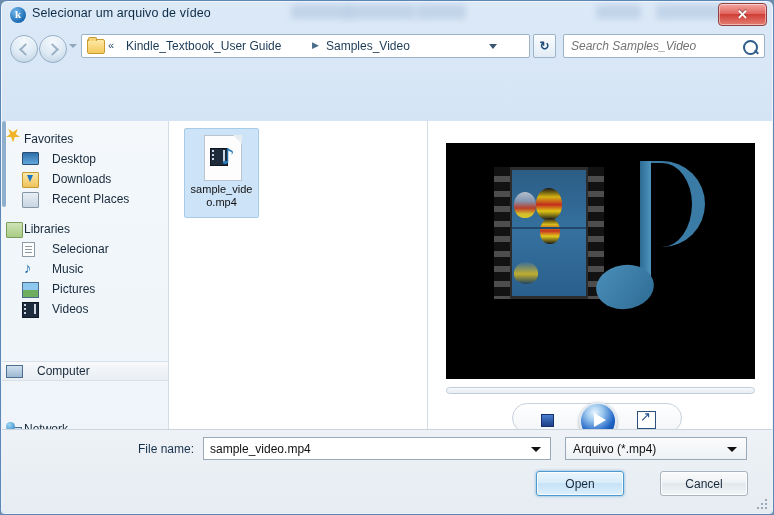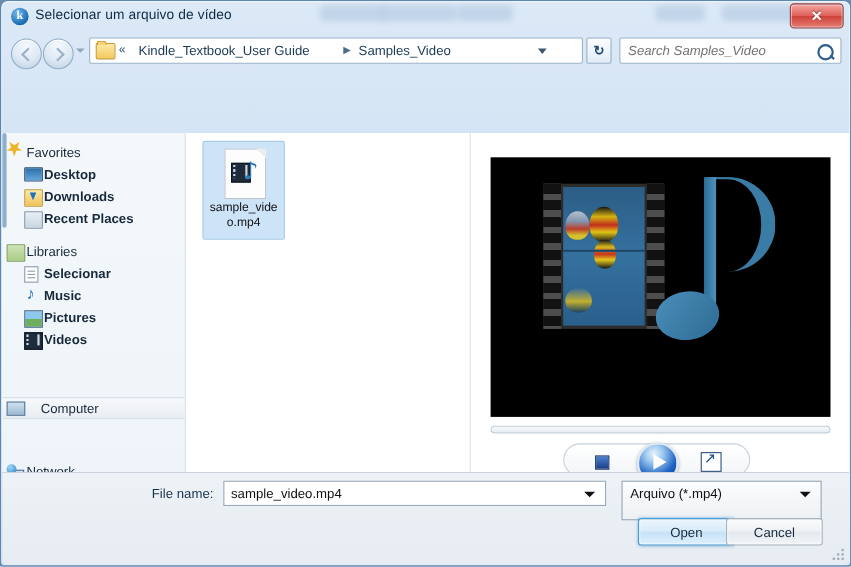--- a/index.html
+++ b/index.html
@@ -190,21 +190,21 @@
   }
   #sidebar-scroll{
     position:absolute;left:0;top:0;width:4px;height:86px;
     background:#8fb0cc;border-radius:2px;
   }
   .nav-group{position:absolute;left:0;width:166px;}
   .nav-item{
     position:relative;height:20px;padding-left:22px;font-size:12px;color:#17293b;
     line-height:20px;white-space:nowrap;cursor:pointer;
   }
-  .nav-item.child{padding-left:38px;font-weight:bold;}
+  .nav-item.child{padding-left:50px;}
   .nav-item.selected{
     background:linear-gradient(to bottom,#f7f9fb,#e9eef3);
     border-top:1px solid #d8e1ea;border-bottom:1px solid #d8e1ea;
     height:18px;line-height:18px;padding-left:35px;
   }
   .ni-icon{position:absolute;top:3px;width:15px;height:14px;}
   .nav-item .ni-icon{left:4px;}
   .nav-item.child .ni-icon{left:20px;}
   
   .ic-star{
@@ -435,21 +435,21 @@
   }
   #filename-value{
     position:absolute;left:6px;top:4px;font-size:12px;color:#111;
   }
   #filename-caret{
     position:absolute;right:9px;top:9px;width:0;height:0;
     border-left:5px solid transparent;border-right:5px solid transparent;
     border-top:5px solid #111;cursor:pointer;
   }
   #filetype-select{
-    position:absolute;left:563px;top:7px;width:182px;height:36px;
+    position:absolute;left:563px;top:7px;width:182px;height:23px;
     background:linear-gradient(to bottom,#fbfcfd,#eef1f4);
     border:1px solid #9aa9b7;box-sizing:border-box;cursor:pointer;
   }
   #filetype-value{
     position:absolute;left:7px;top:4px;font-size:12px;color:#111;
   }
   #filetype-caret{
     position:absolute;right:9px;top:9px;width:0;height:0;
     border-left:5px solid transparent;border-right:5px solid transparent;
     border-top:5px solid #111;
@@ -457,21 +457,20 @@
   .dlgbtn{
     position:absolute;top:41px;width:88px;height:25px;
     font-size:12px;color:#17293b;text-align:center;line-height:25px;
     border-radius:3px;box-sizing:border-box;cursor:pointer;
   }
   #open-btn{
     left:534px;
     background:linear-gradient(to bottom,#eaf5fd 0%,#d8ecfa 48%,#c6e2f7 50%,#ddf0fc 100%);
     border:1px solid #4d9ad1;
     box-shadow:0 0 3px rgba(77,154,209,.8),inset 0 0 0 1px rgba(255,255,255,.8);
-    margin-left:44px;
   }
   #cancel-btn{
     left:658px;
     background:linear-gradient(to bottom,#fafbfc 0%,#eef1f4 48%,#e3e8ed 50%,#f2f5f8 100%);
     border:1px solid #a9b3bd;
     box-shadow:inset 0 0 0 1px rgba(255,255,255,.8);
   }
   #resize-grip{
     position:absolute;right:3px;bottom:2px;width:12px;height:12px;
   }

